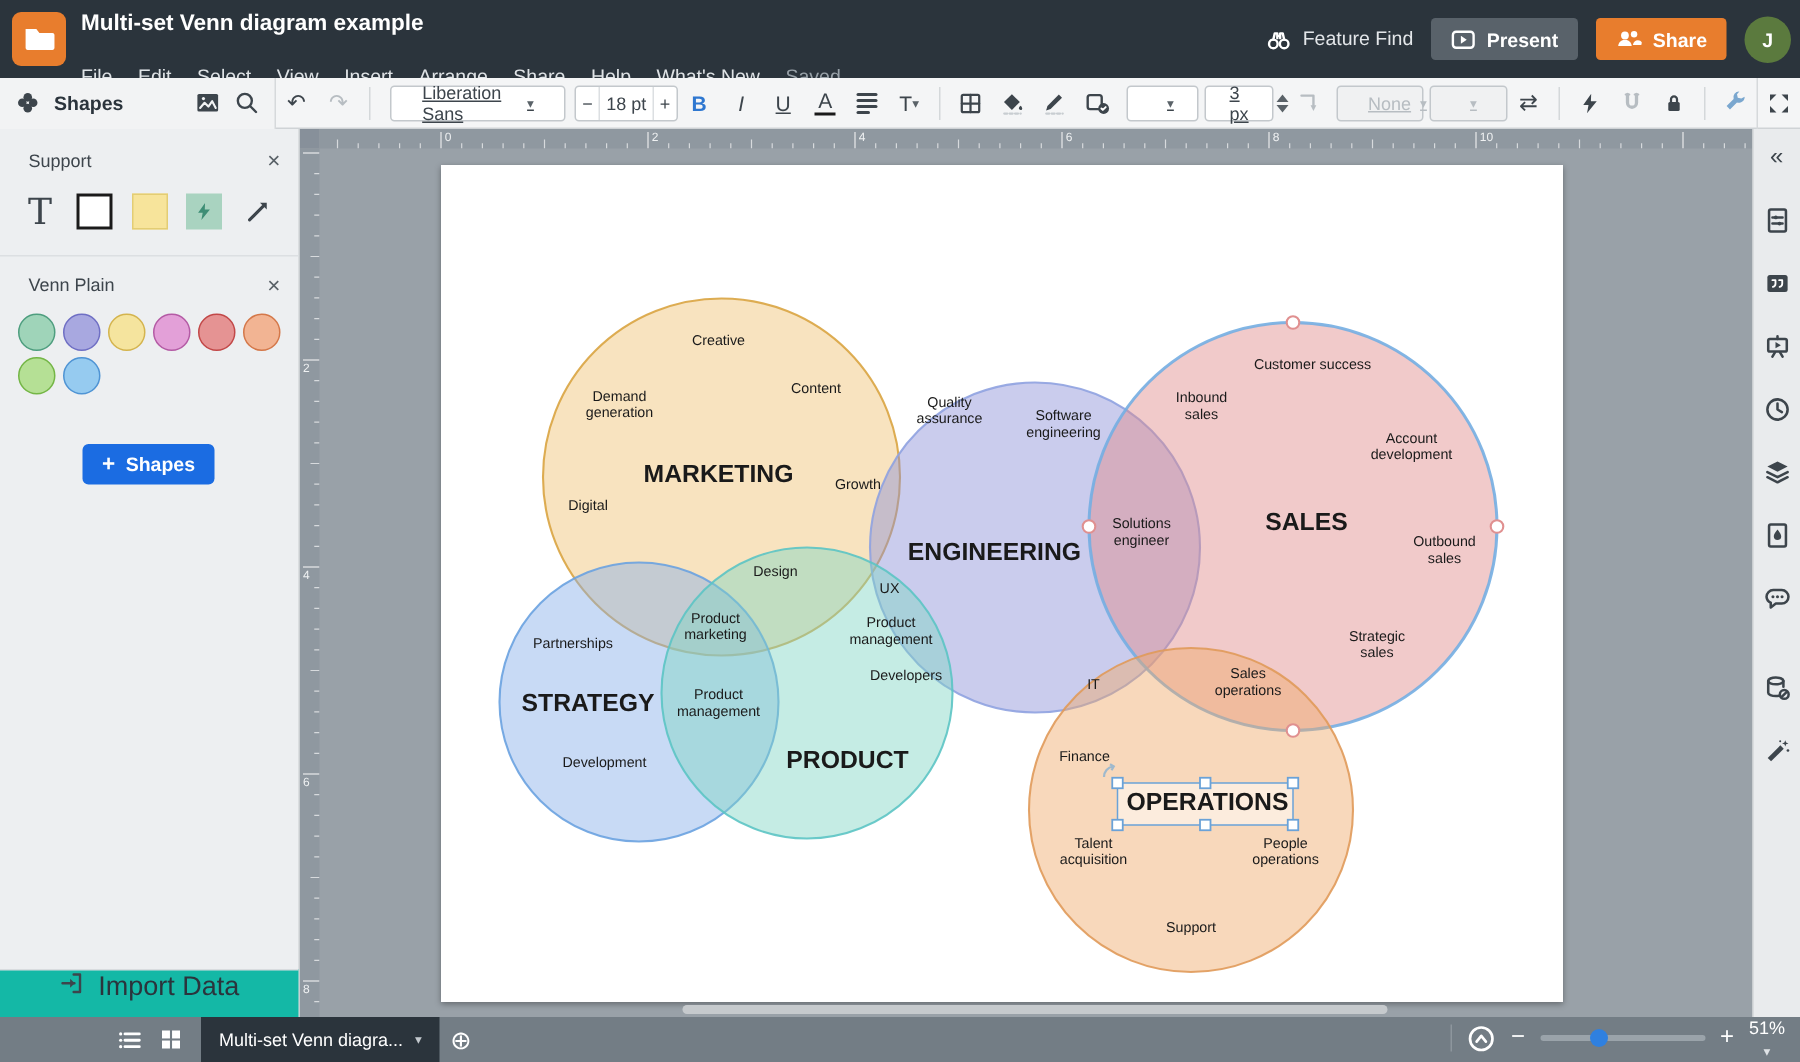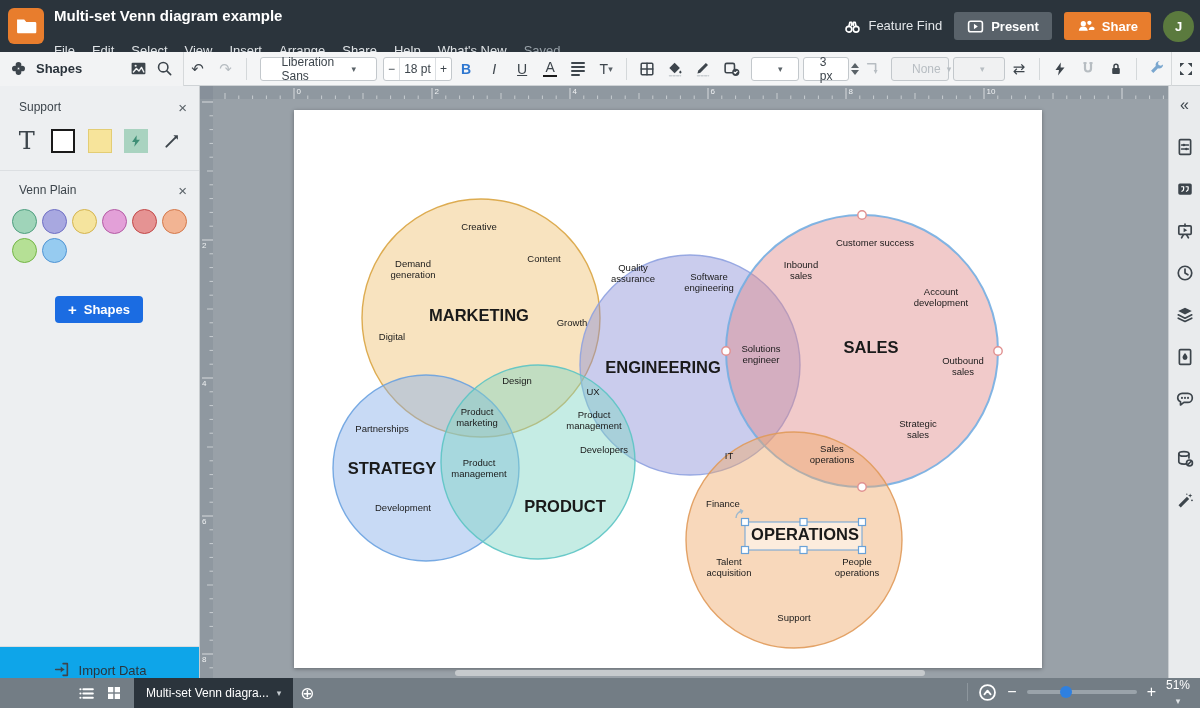--- a/index.html
+++ b/index.html
@@ -21,21 +21,21 @@
   .btn-share{background:#e87d2d;}
   .avatar{width:31px;height:31px;border-radius:50%;background:#5b7a3e;color:#fff;display:flex;align-items:center;justify-content:center;font-size:13px;font-weight:bold;}
 
   
   .tb{position:absolute;left:0;top:52px;width:1200px;height:34px;background:#f4f5f6;border-bottom:1px solid #cfd3d6;display:flex;align-items:center;}
   .shapes-hd{width:200px;height:34px;border-right:1px solid #d6d9db;display:flex;align-items:center;padding:0 10px;gap:9px;background:#f2f3f4;}
   .shapes-hd .ttl{font-size:13px;font-weight:bold;color:#2b343c;flex:1;}
   .tbtn{display:flex;align-items:center;justify-content:center;min-width:24px;height:26px;margin:0 2px;border-radius:3px;color:#3d454c;}
   .g{font-size:15px;line-height:1;}
   .sep{width:1px;height:22px;background:#d4d8da;margin:0 6px;}
-  .fld{display:flex;align-items:center;background:#fff;border:1px solid #c3c8cc;border-radius:3px;height:24px;font-size:12px;color:#3d454c;padding:0 20px;gap:6px;}
+  .fld{display:flex;align-items:center;background:#fff;border:1px solid #c3c8cc;border-radius:3px;height:24px;font-size:12px;color:#3d454c;padding:0 20px;gap:6px;text-decoration:underline;}
   .font-fld{width:124px;justify-content:space-between;margin-left:8px;}
   .size-grp{display:flex;margin-left:6px;height:24px;border:1px solid #c3c8cc;border-radius:3px;overflow:hidden;background:#fff;}
   .size-grp>div{display:flex;align-items:center;justify-content:center;font-size:12px;color:#3d454c;}
   .size-minus,.size-plus{width:18px;border-right:1px solid #dcdfe2;}
   .size-plus{border-right:none;border-left:1px solid #dcdfe2;}
   .size-val{width:38px;font-size:11px;}
   .fmt{font-size:14px;width:24px;text-align:center;}
   .fmt-b{color:#2e77d0;font-weight:bold;}
   .fmt-i{font-style:italic;}
   .fmt-u{text-decoration:underline;}
@@ -66,21 +66,21 @@
   .shape-thumb{width:26px;height:26px;display:flex;align-items:center;justify-content:center;}
   .t-glyph{font-family:"DejaVu Serif",serif;font-size:24px;color:#3d454c;line-height:1;}
   .rect-shape{width:24px;height:24px;background:#fff;border:2px solid #1a1a1a;}
   .sticky-shape{width:24px;height:24px;background:#f7e49b;border:1px solid #e3cd74;}
   .bolt-tile{width:24px;height:24px;background:#a9d3c0;display:flex;align-items:center;justify-content:center;}
   .divline{height:1px;background:#dcdfe2;margin:2px 0 6px;}
   .vp-grid{display:grid;grid-template-columns:repeat(6,26px);gap:4px;padding:6px 12px 12px;}
   .vp{width:25px;height:25px;border-radius:50%;border:1.5px solid;}
   .add-shapes{position:absolute;left:55px;top:210px;width:88px;height:27px;background:#1b6ce2;color:#fff;border-radius:4px;display:flex;align-items:center;justify-content:center;gap:7px;font-size:13px;font-weight:bold;}
   .add-shapes .pl{font-size:15px;font-weight:bold;}
-  .import{position:absolute;left:0;bottom:0;width:199px;height:32px;background:#0ea5e9;border-top:1px solid #d9dcdf;display:flex;align-items:flex-end;justify-content:center;gap:9px;font-size:13px;color:#2b343c;}
+  .import{position:absolute;left:0;bottom:0;width:199px;height:32px;background:#14b8a6;border-top:1px solid #d9dcdf;display:flex;align-items:flex-start;justify-content:center;gap:9px;font-size:18px;color:#2b343c;}
 
   
   .rp{position:absolute;left:1168px;top:86px;width:32px;height:592px;background:#e9ebed;border-left:1px solid #c9cdd0;display:flex;flex-direction:column;align-items:center;padding-top:6px;}
   .rp .rbtn{width:26px;height:26px;margin-bottom:16px;display:flex;align-items:center;justify-content:center;color:#3d454c;}
   .rp .gap{height:18px;}
   .collapse-g{font-size:16px;color:#3d454c;line-height:1;}
 
   
   .cv{position:absolute;left:200px;top:86px;width:968px;height:592px;background:#99a1a8;overflow:hidden;}
   .corner{position:absolute;left:0;top:0;width:13px;height:13px;background:#87909a;}

